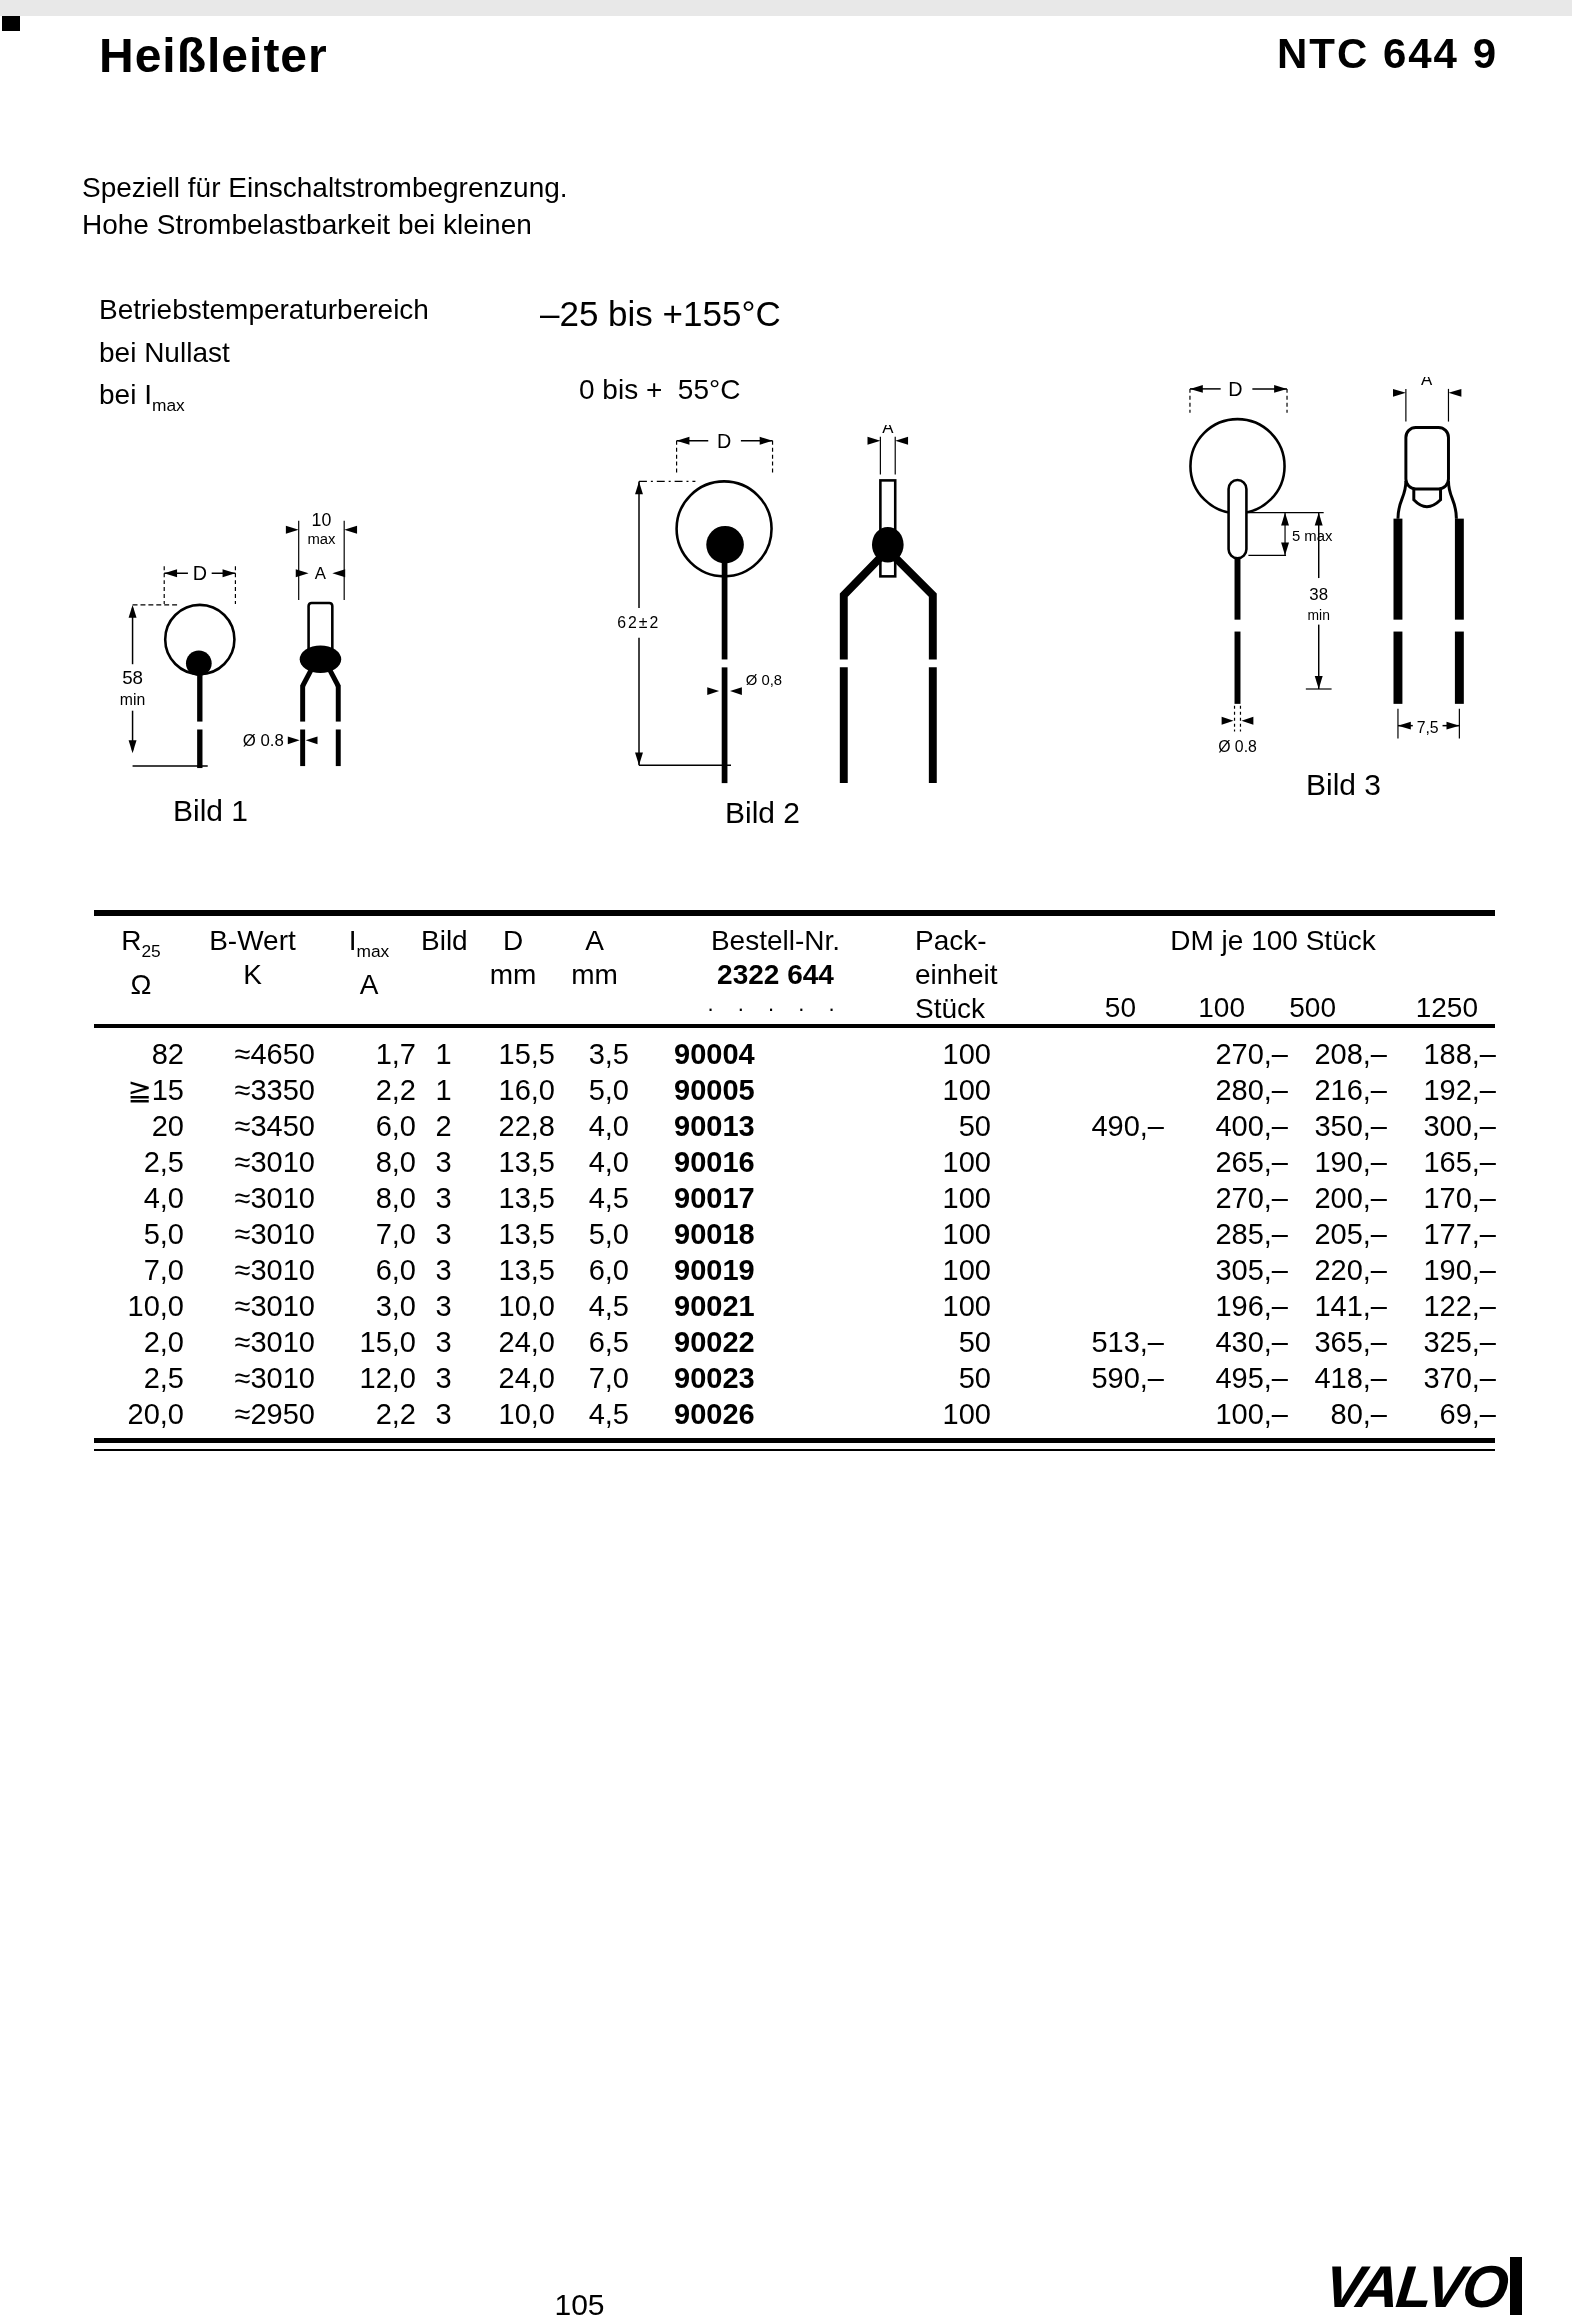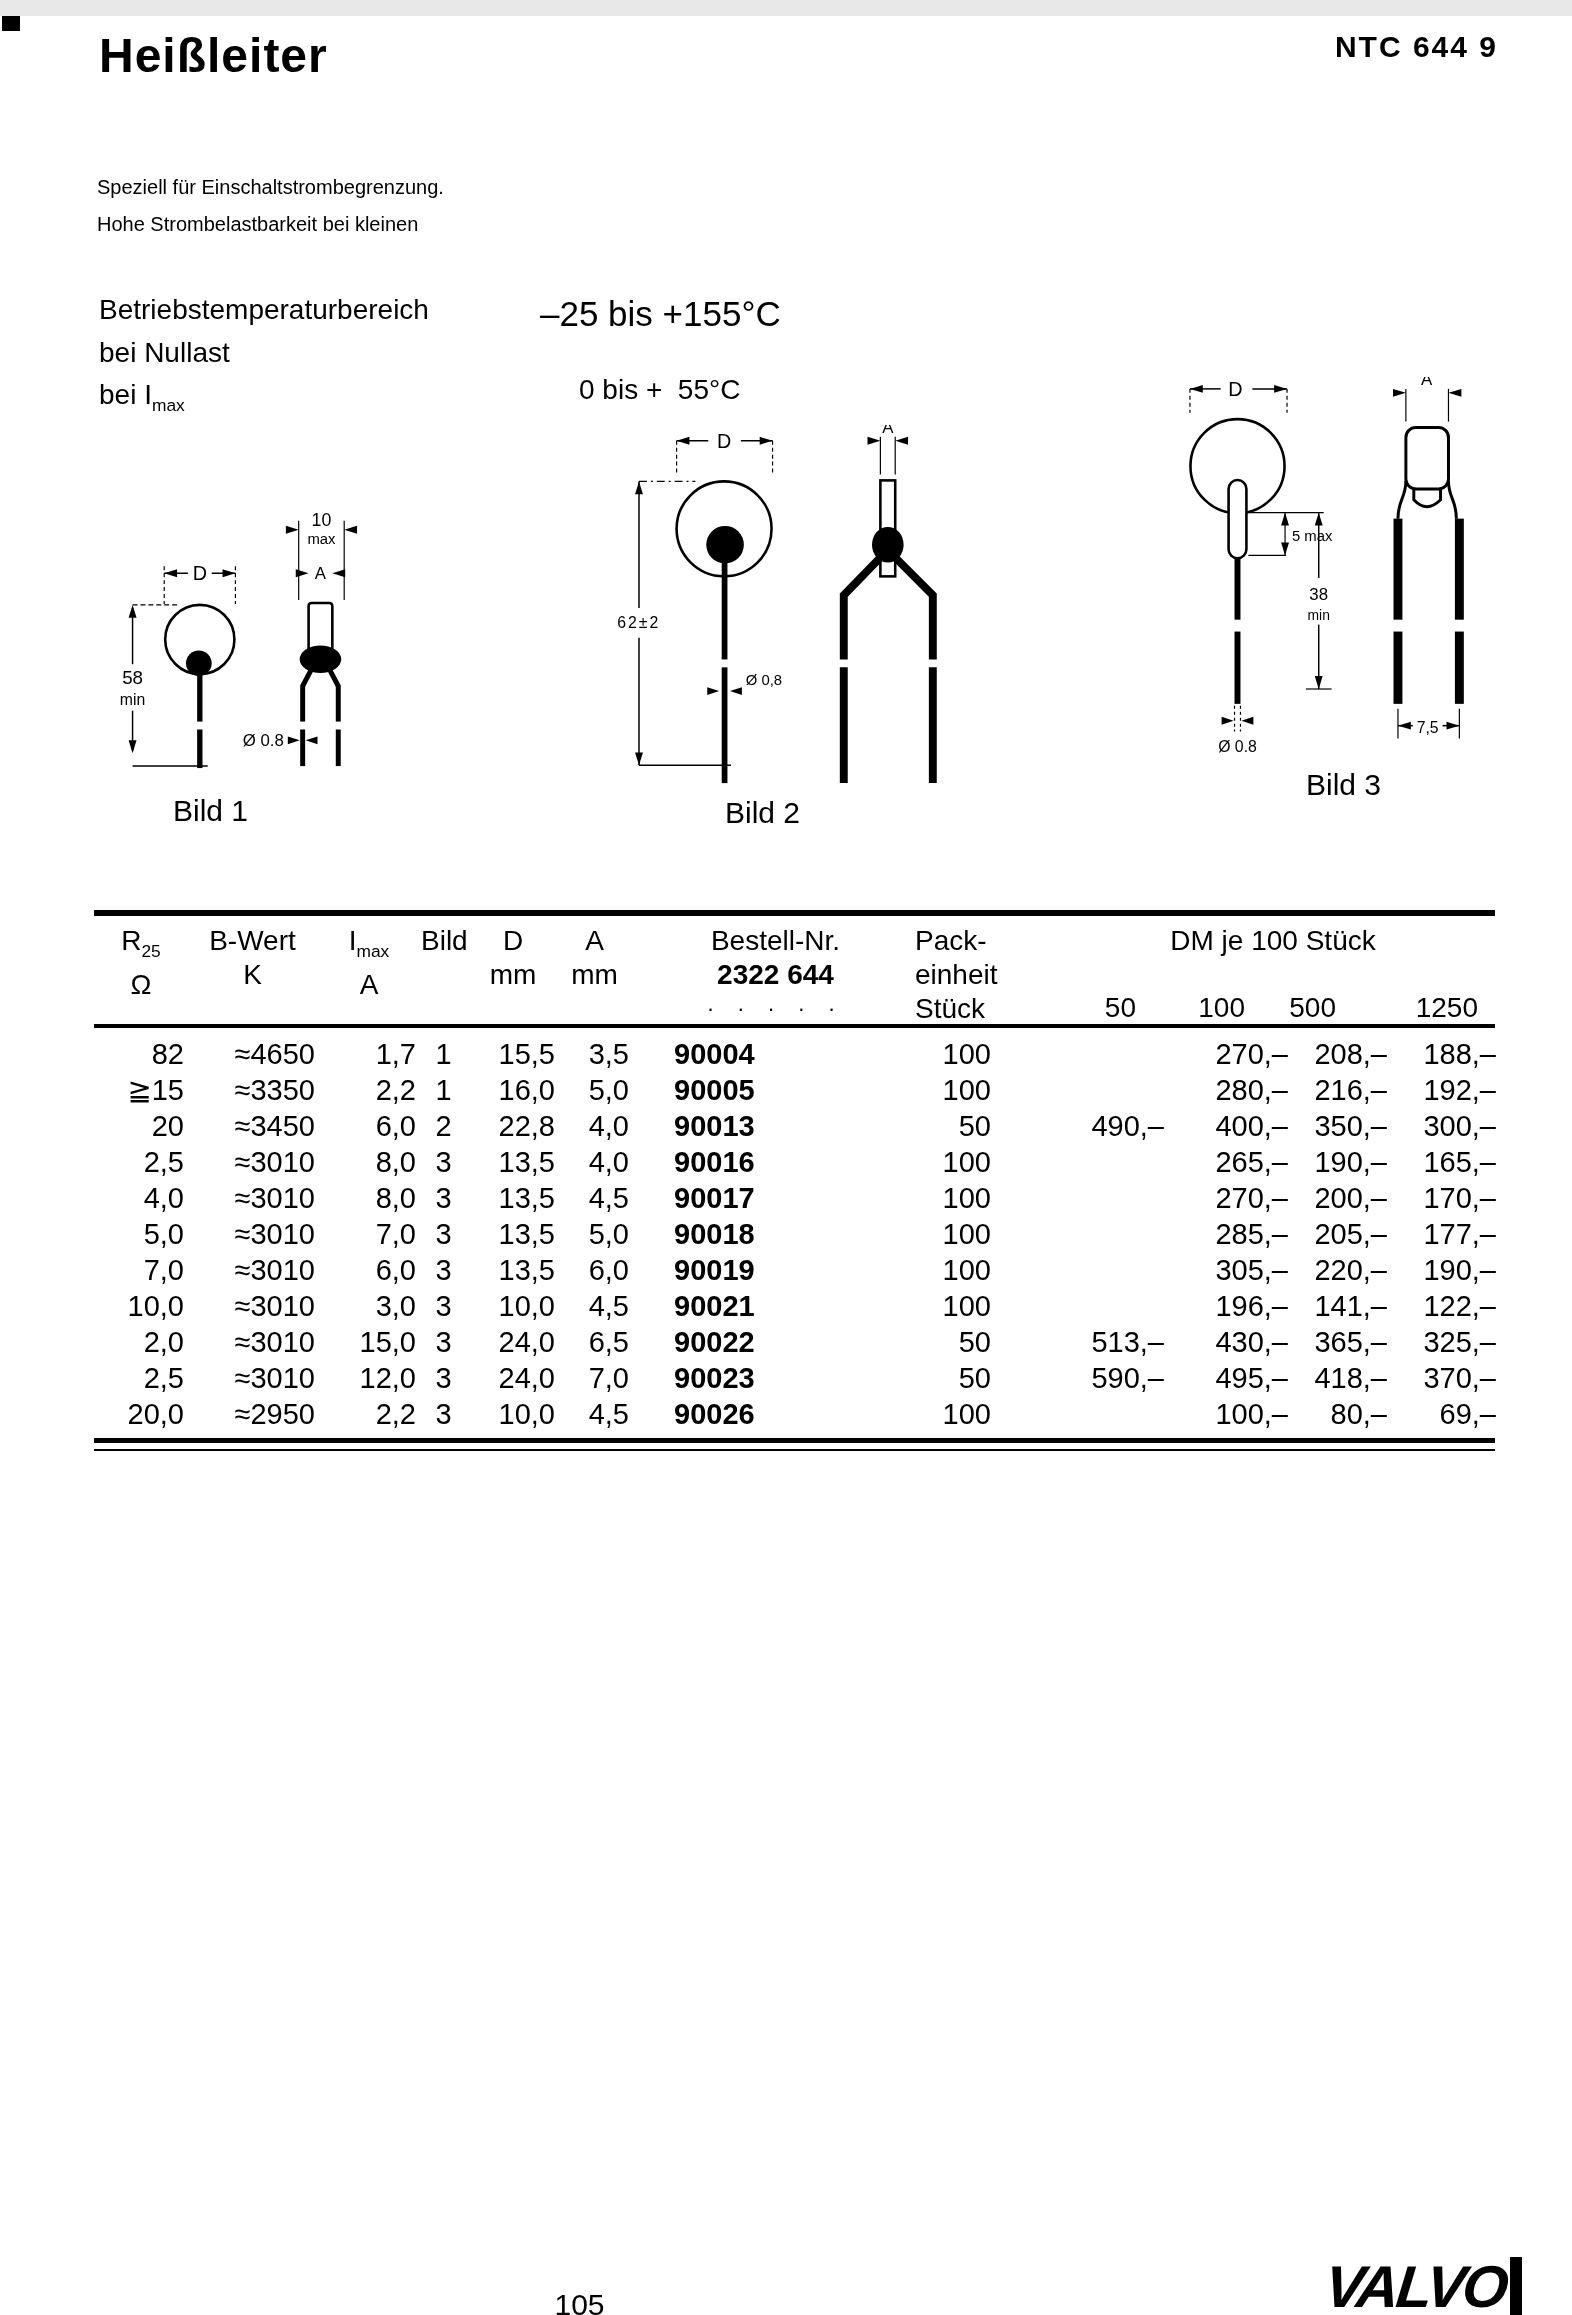--- a/index.html
+++ b/index.html
@@ -5,23 +5,23 @@
   html,body { margin:0; padding:0; background:#e8e8e8; }
   .page {
     position:relative; width:1572px; height:2316px; margin:16px auto;
     background:#ffffff; color:#000;
     font-family:"Liberation Sans", sans-serif;
     overflow:hidden;
   }
   .corner-mark { position:absolute; left:2px; top:0; width:18px; height:15px; background:#000; }
 
   .title { position:absolute; left:99px; top:12px; font-size:48px; font-weight:bold; letter-spacing:1px; }
-  .model { position:absolute; right:74px; top:14px; font-size:30px; font-weight:bold; letter-spacing:2px; }
-
-  .intro { position:absolute; left:97px; top:153px; font-size:20px; line-height:37px; }
+  .model { position:absolute; right:74px; top:14px; font-size:42px; font-weight:bold; letter-spacing:2px; }
+
+  .intro { position:absolute; left:82px; top:153px; font-size:28px; line-height:37px; }
 
   .op-label { position:absolute; left:99px; top:278px; font-size:28px; }
   .op-val1  { position:absolute; left:540px; top:278px; font-size:35px; white-space:pre; }
   .op-cond1 { position:absolute; left:99px; top:321px; font-size:28px; }
   .op-cond2 { position:absolute; left:99px; top:363px; font-size:28px; }
   .op-val2  { position:absolute; left:579px; top:358px; font-size:28px; white-space:pre; }
 
   .sub { font-size:62%; vertical-align:sub; }
 
   .fig { position:absolute; }

